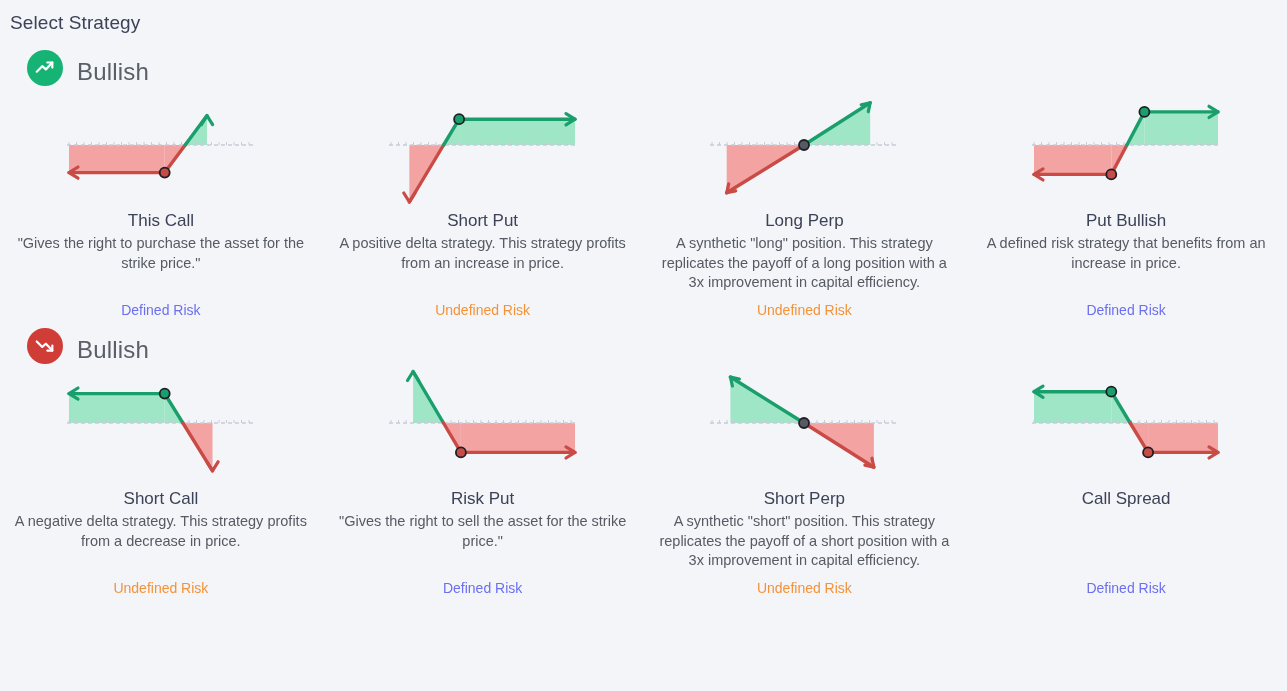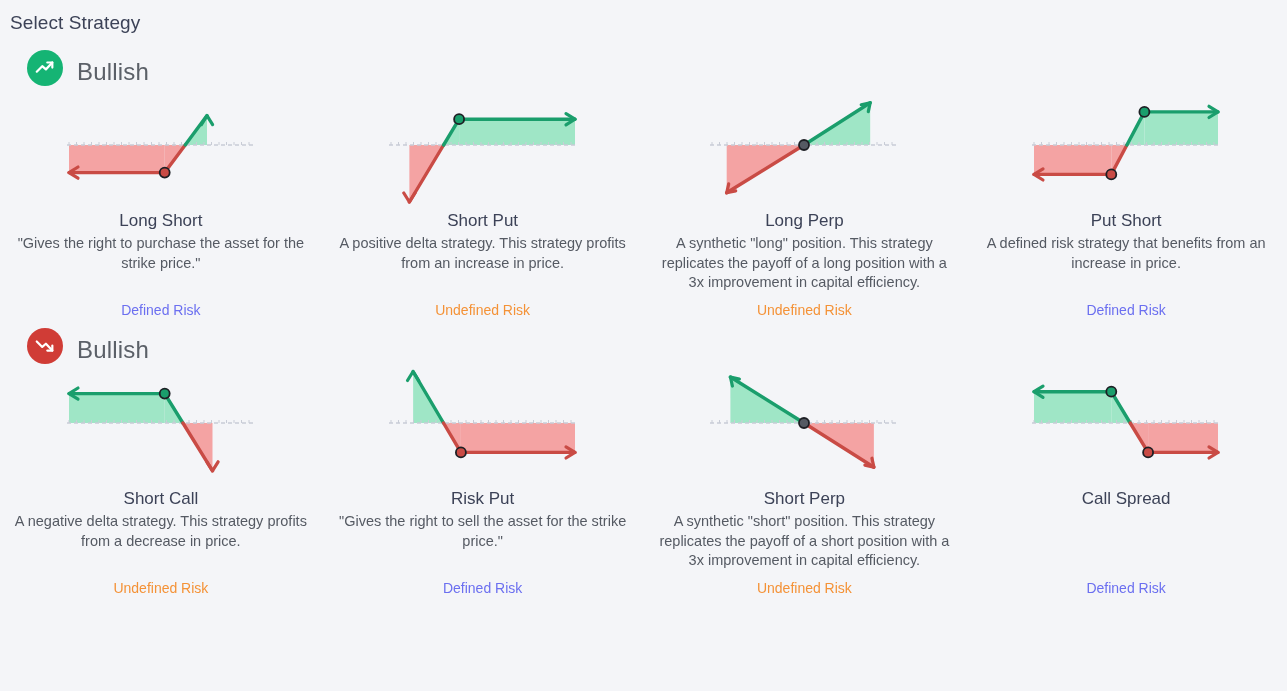--- a/index.html
+++ b/index.html
@@ -141,21 +141,21 @@
               <line x1="180.5" y1="56" x2="180.5" y2="59" stroke="#c8ccd6" stroke-width="1"></line>
               <line x1="188.0" y1="56" x2="188.0" y2="59" stroke="#c8ccd6" stroke-width="1"></line>
               <line x1="8.0" y1="86.6" x2="103.7" y2="86.6" stroke="#c94b45" stroke-width="3.4" stroke-linecap="round"></line>
               <line x1="103.7" y1="86.6" x2="124.2" y2="59.0" stroke="#c94b45" stroke-width="3.4" stroke-linecap="round"></line>
               <line x1="124.2" y1="59.0" x2="146.0" y2="29.6" stroke="#1a9e6c" stroke-width="3.4" stroke-linecap="round"></line>
               <polyline points="17.0,81.0 8.0,86.6 17.0,92.2" fill="none" stroke="#c94b45" stroke-width="3.2" stroke-linecap="round" stroke-linejoin="round"></polyline>
               <polyline points="140.4,38.6 146.0,29.6 151.6,38.6" fill="none" stroke="#1a9e6c" stroke-width="3.2" stroke-linecap="round" stroke-linejoin="round"></polyline>
               <circle cx="103.7" cy="86.6" r="5" fill="#c94b45" stroke="#1d1f24" stroke-width="1.8"></circle>
           </svg>
           </div>
-          <div class="card-name">Long Short</div>
+          <div class="card-name">This Call</div>
           <div class="card-desc">"Gives the right to purchase the asset for the strike price."</div>
           <div class="card-risk risk-defined">Defined Risk</div>
         </div>
         <div class="card">
           <div class="chart-wrap">
             <svg width="200" height="118" viewBox="0 0 200 118">
             <polygon points="26.4,116.0 60.6,59.0 60.6,59 26.4,59" fill="#f4a3a3" stroke="none"></polygon>
               <polygon points="60.6,59.0 76.1,33.2 76.1,59 60.6,59" fill="#9fe6c6" stroke="none"></polygon>
               <polygon points="76.1,33.2 192.0,33.2 192.0,59 76.1,59" fill="#9fe6c6" stroke="none"></polygon>
               <line x1="6" y1="59" x2="194" y2="59" stroke="#c8ccd6" stroke-width="1.4" stroke-dasharray="4 3"></line>
@@ -275,21 +275,21 @@
               <line x1="8.0" y1="88.4" x2="85.3" y2="88.4" stroke="#c94b45" stroke-width="3.4" stroke-linecap="round"></line>
               <line x1="85.3" y1="88.4" x2="100.9" y2="59.0" stroke="#c94b45" stroke-width="3.4" stroke-linecap="round"></line>
               <line x1="100.9" y1="59.0" x2="118.4" y2="25.9" stroke="#1a9e6c" stroke-width="3.4" stroke-linecap="round"></line>
               <line x1="118.4" y1="25.9" x2="192.0" y2="25.9" stroke="#1a9e6c" stroke-width="3.4" stroke-linecap="round"></line>
               <polyline points="17.0,82.9 8.0,88.4 17.0,94.0" fill="none" stroke="#c94b45" stroke-width="3.2" stroke-linecap="round" stroke-linejoin="round"></polyline>
               <polyline points="183.0,20.3 192.0,25.9 183.0,31.5" fill="none" stroke="#1a9e6c" stroke-width="3.2" stroke-linecap="round" stroke-linejoin="round"></polyline>
               <circle cx="85.3" cy="88.4" r="5" fill="#c94b45" stroke="#1d1f24" stroke-width="1.8"></circle>
               <circle cx="118.4" cy="25.9" r="5" fill="#1a9e6c" stroke="#1d1f24" stroke-width="1.8"></circle>
           </svg>
           </div>
-          <div class="card-name">Put Short</div>
+          <div class="card-name">Put Bullish</div>
           <div class="card-desc">A defined risk strategy that benefits from an increase in price.</div>
           <div class="card-risk risk-defined">Defined Risk</div>
         </div>
       </div>
   </div>
 
   <div class="sec-bearish">
     <div class="section-header">
       <span class="section-icon bear">
         <svg width="22" height="22" viewBox="0 0 24 24" fill="none" stroke="#ffffff" stroke-width="2.4" stroke-linecap="round" stroke-linejoin="round">

